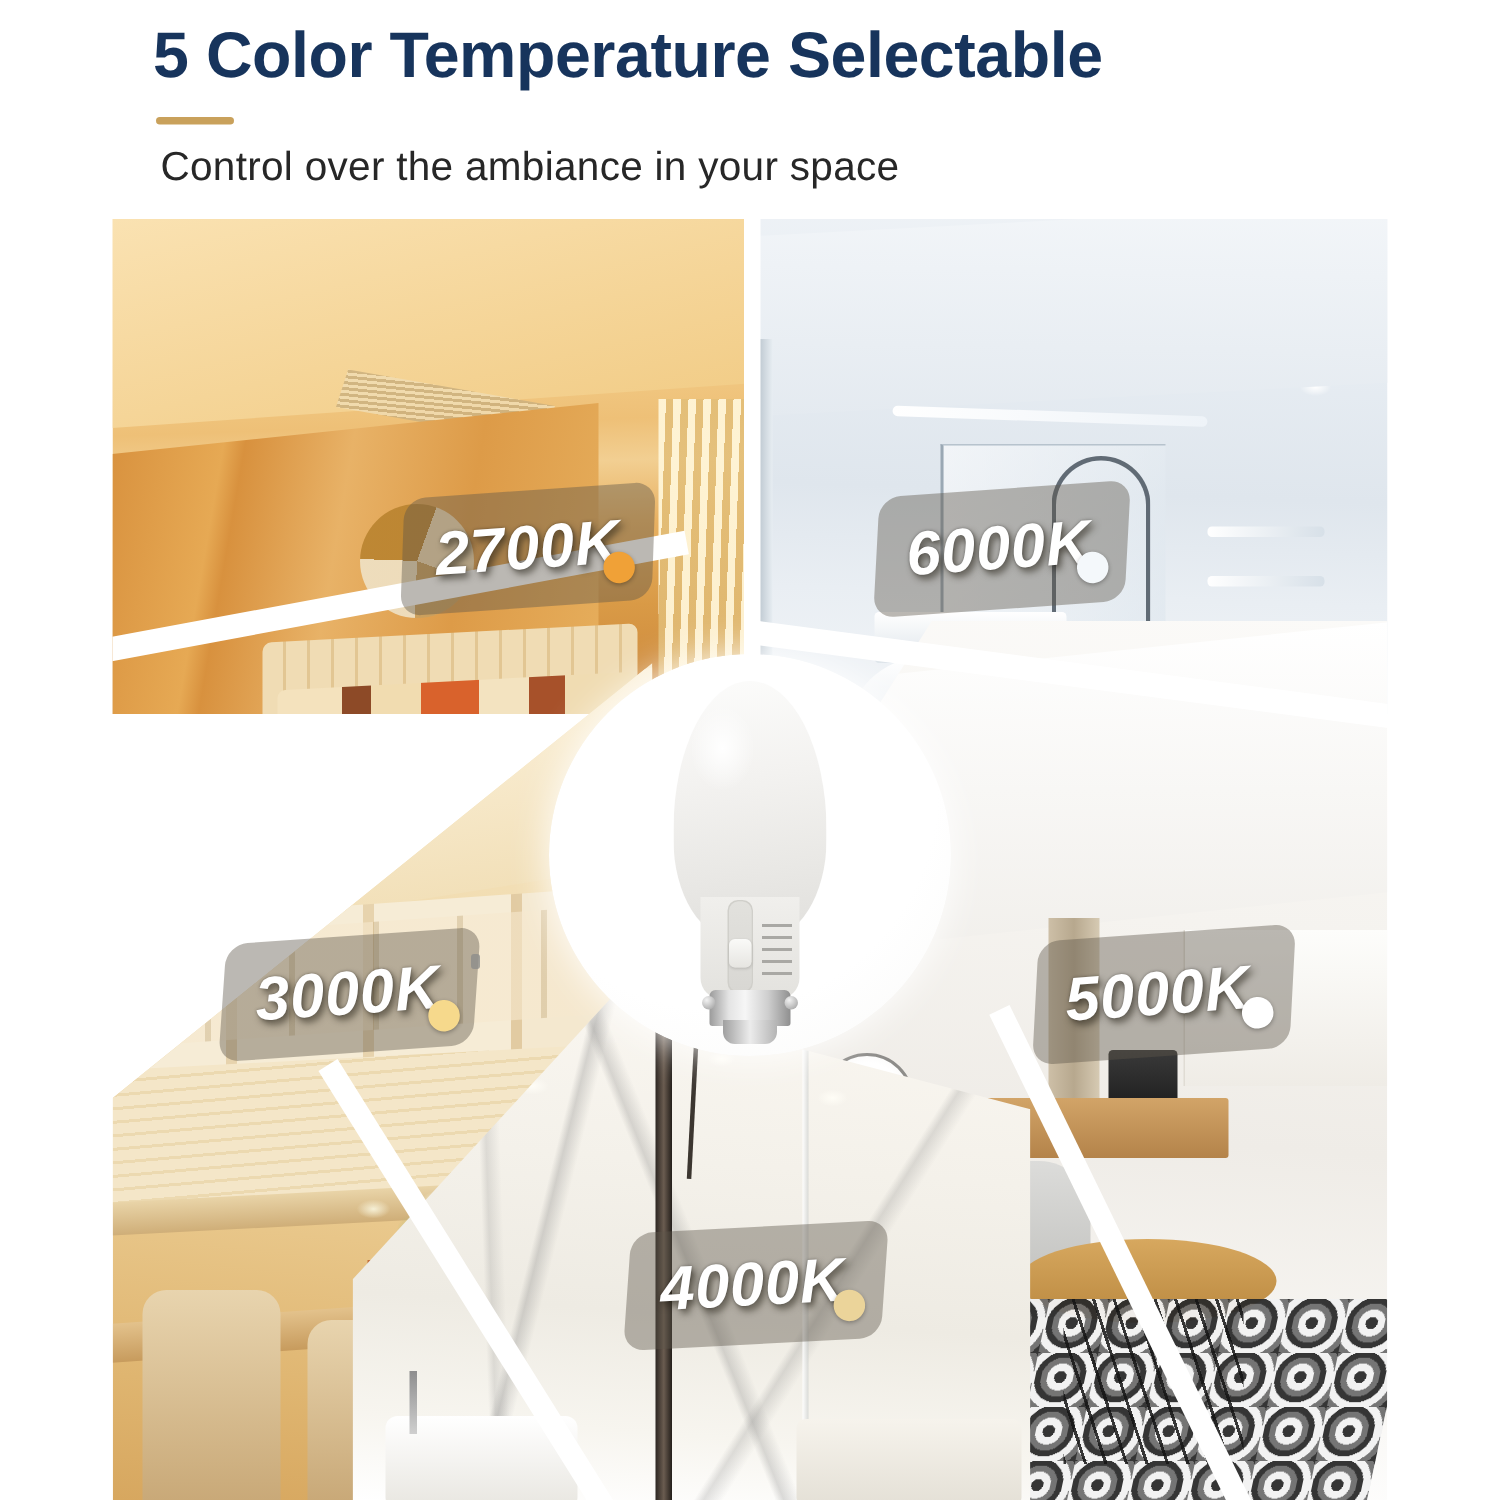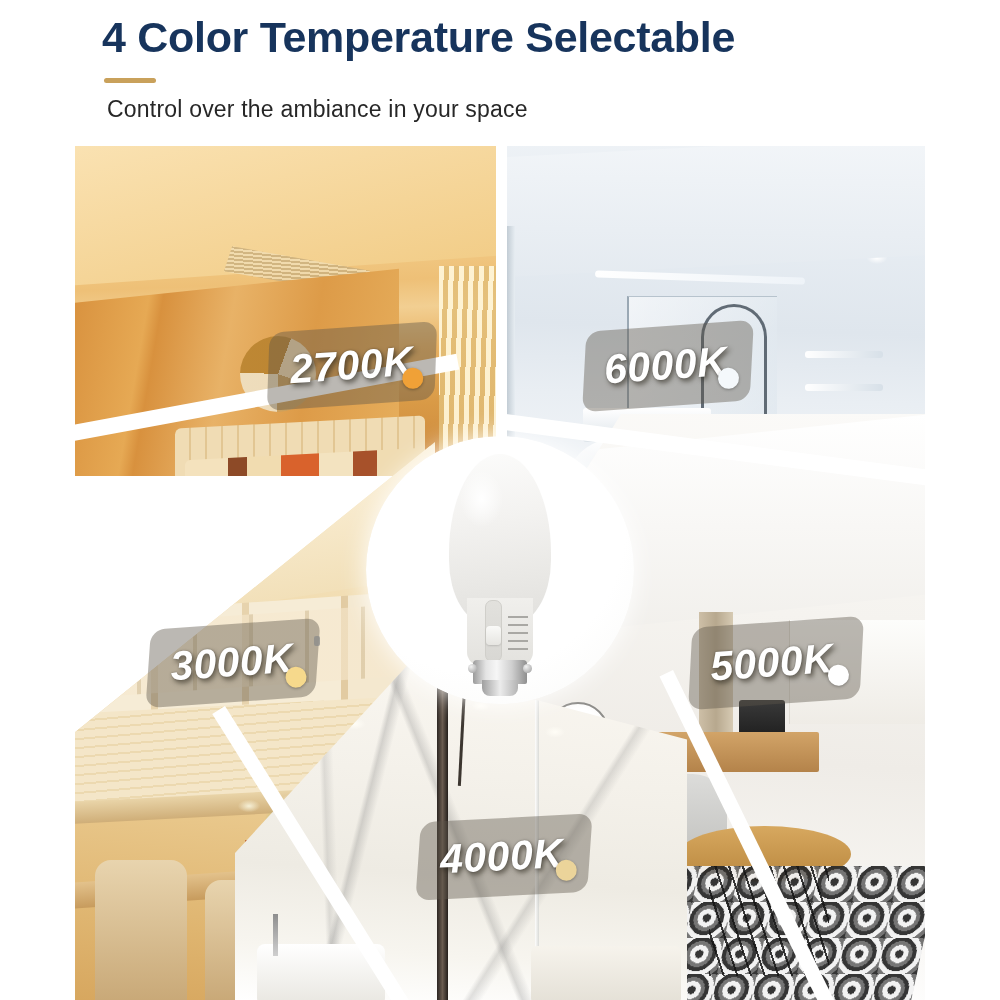--- a/index.html
+++ b/index.html
@@ -33,21 +33,21 @@
     position: absolute;
     left: 104px; top: 78px;
     width: 52px; height: 5px;
     border-radius: 3px;
     background: #c9a15b;
   }
 
   .page-subtitle {
     position: absolute;
     left: 107px; top: 96px;
-    font-size: 23px;
+    font-size: 27px;
     color: #272727;
     letter-spacing: .2px;
     white-space: nowrap;
   }
 
   
   .collage {
     position: absolute;
     left: 75px; top: 146px;
     width: 850px; height: 854px;
@@ -437,21 +437,21 @@
     position:absolute; left:-52px; top:200px; width:6px; height:10px;
     background:#8d8d8b; border-radius:2px; opacity:.8;
   }
 </style>
 </head>
 <body>
 
 <div class="page">
 
   <div class="header">
-    <div class="page-title">4 Color Temperature Selectable</div>
+    <div class="page-title">5 Color Temperature Selectable</div>
     <div class="title-rule"></div>
     <div class="page-subtitle">Control over the ambiance in your space</div>
   </div>
 
   <div class="collage">
 
     <div class="panel p2700">
       <div class="ceiling-band"></div>
       <div class="vent"></div>
       <div class="wall-panel"></div>

